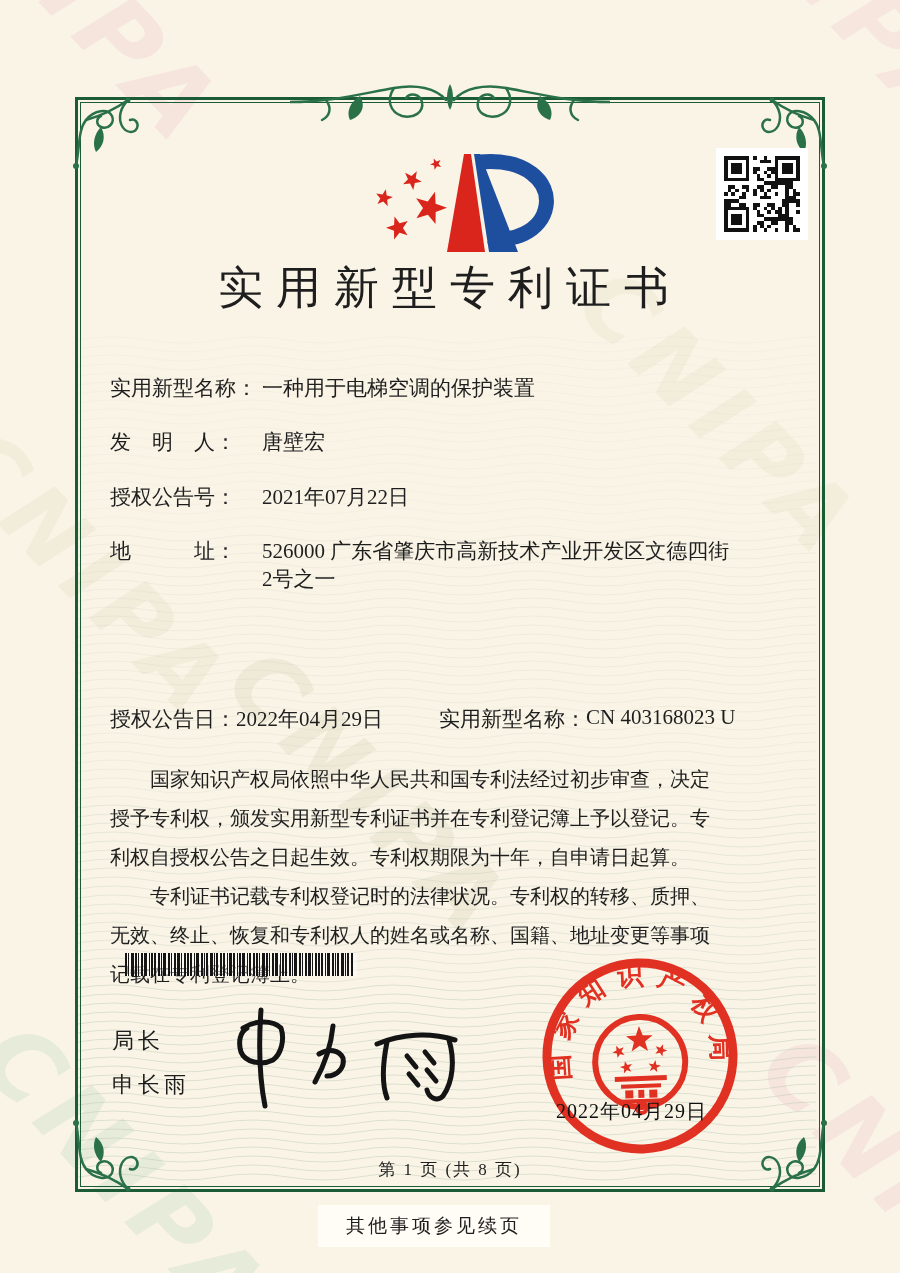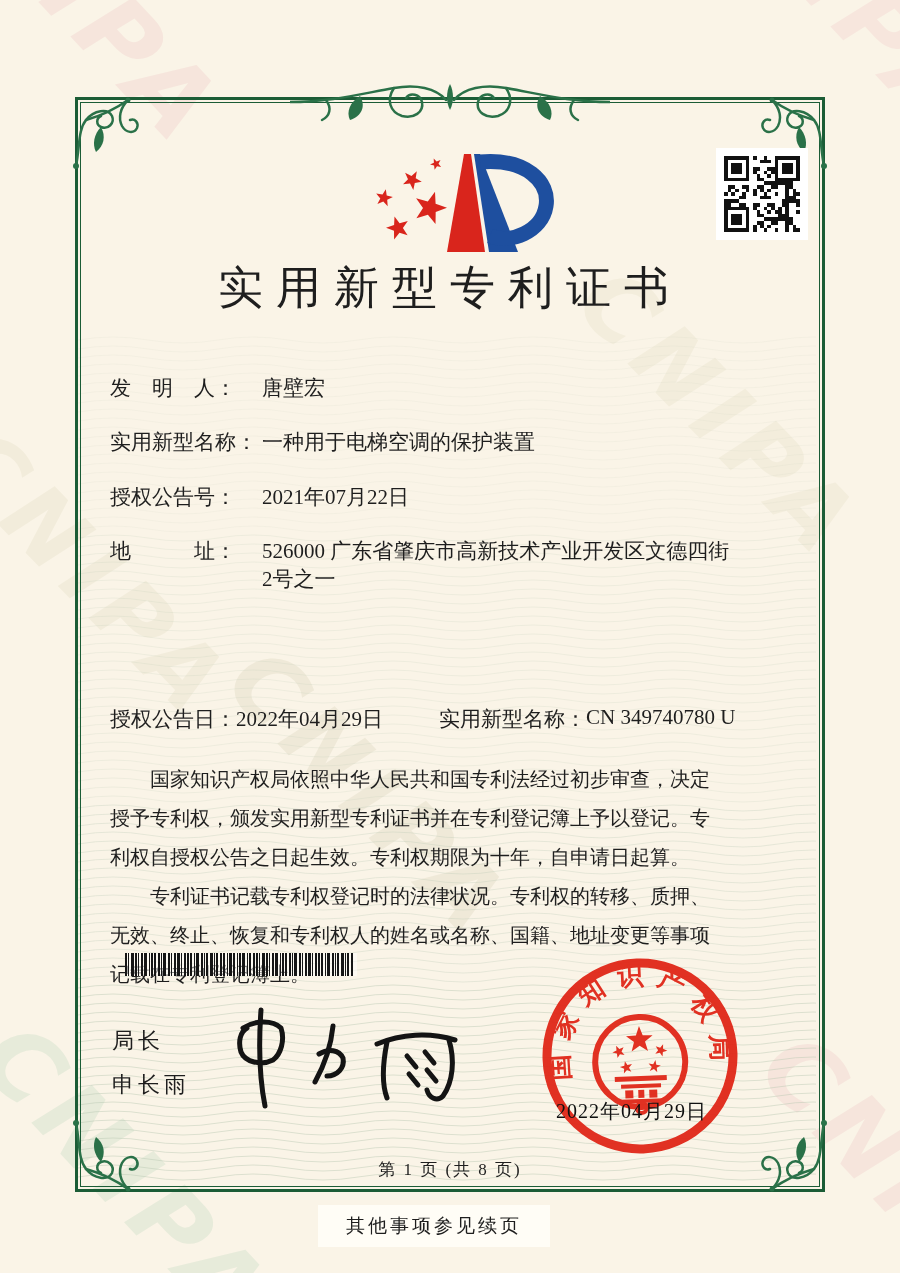--- a/index.html
+++ b/index.html
@@ -684,42 +684,42 @@
         <i></i>
         <i class="f"></i>
         <i class="f"></i>
       </div>
   </div>
 
   <h1 class="title">实用新型专利证书</h1>
 
   <div class="fields">
     <div class="row">
+      <span class="lab">实用新型名称：</span>
+      <span class="val">一种用于电梯空调的保护装置</span>
+    </div>
+    <div class="row">
       <span class="lab">发　明　人：</span>
       <span class="val">唐壁宏</span>
-    </div>
-    <div class="row">
-      <span class="lab">实用新型名称：</span>
-      <span class="val">一种用于电梯空调的保护装置</span>
     </div>
     <div class="row">
       <span class="lab">授权公告号：</span>
       <span class="val">2021年07月22日</span>
     </div>
     <div class="row">
       <span class="lab">地　　　址：</span>
       <span class="val">526000 广东省肇庆市高新技术产业开发区文德四街2号之一</span>
     </div>
   </div>
 
   <div class="grant-row">
     <span>授权公告日：</span>
     <span>2022年04月29日</span>
     <span class="g2">实用新型名称：</span>
-    <span class="gval">CN 349740780 U</span>
+    <span class="gval">CN 403168023 U</span>
   </div>
 
   <div class="body-text">
     <p>国家知识产权局依照中华人民共和国专利法经过初步审查，决定授予专利权，颁发实用新型专利证书并在专利登记簿上予以登记。专利权自授权公告之日起生效。专利权期限为十年，自申请日起算。</p>
     <p>专利证书记载专利权登记时的法律状况。专利权的转移、质押、无效、终止、恢复和专利权人的姓名或名称、国籍、地址变更等事项记载在专利登记簿上。</p>
   </div>
 
   <div class="barcode" id="barcode">
       <i class="b" style="width: 2px;"></i>
       <i style="width: 1px;"></i>

